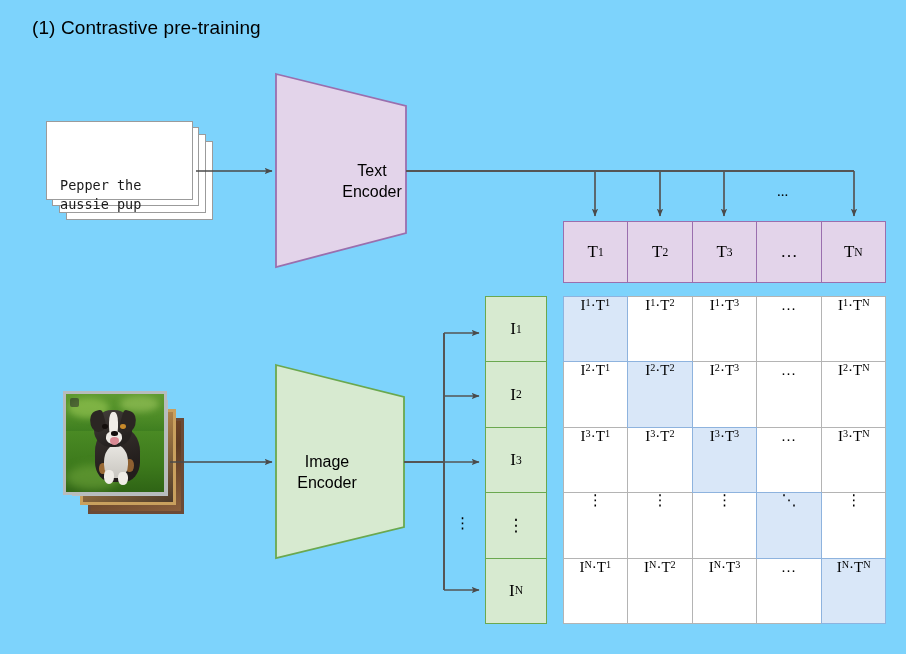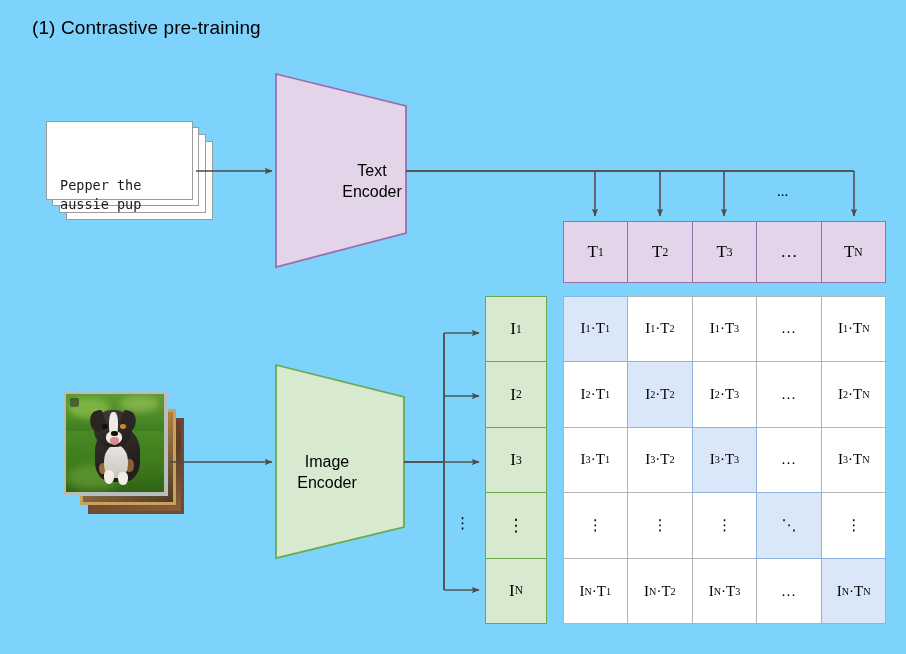--- a/index.html
+++ b/index.html
@@ -195,21 +195,20 @@
     height: 328px;
     display: grid;
     grid-template-columns: repeat(5, 1fr);
     grid-template-rows: repeat(5, 1fr);
   }
   .m-cell {
     border: 1px solid #b4b4b4;
     margin: -0.5px;
     background: #ffffff;
     display: flex;
-    align-items: center;
     justify-content: center;
     font-family: "Liberation Serif", serif;
     font-size: 15px;
     color: #000000;
     box-sizing: border-box;
   }
   .m-cell.diag {
     background: #d9e7f8;
     border-color: #8eb3de;
     z-index: 2;

